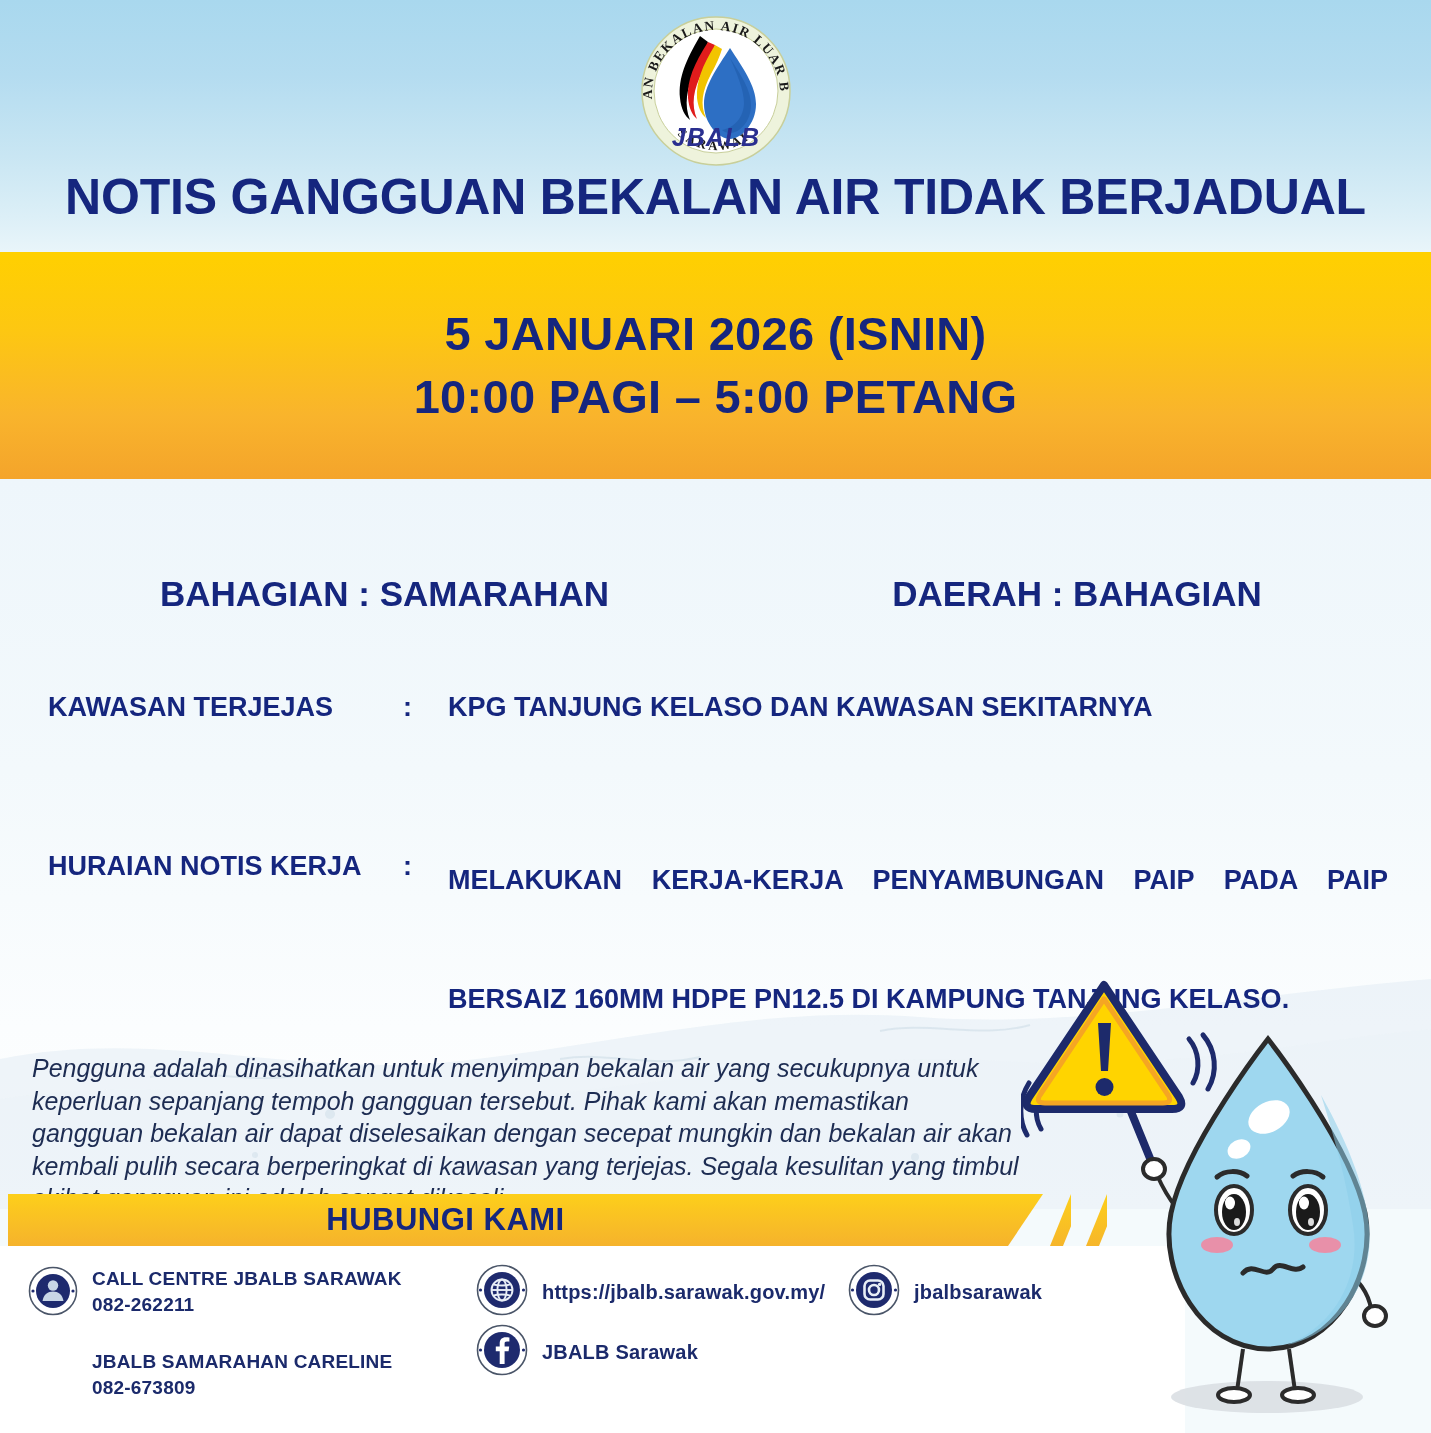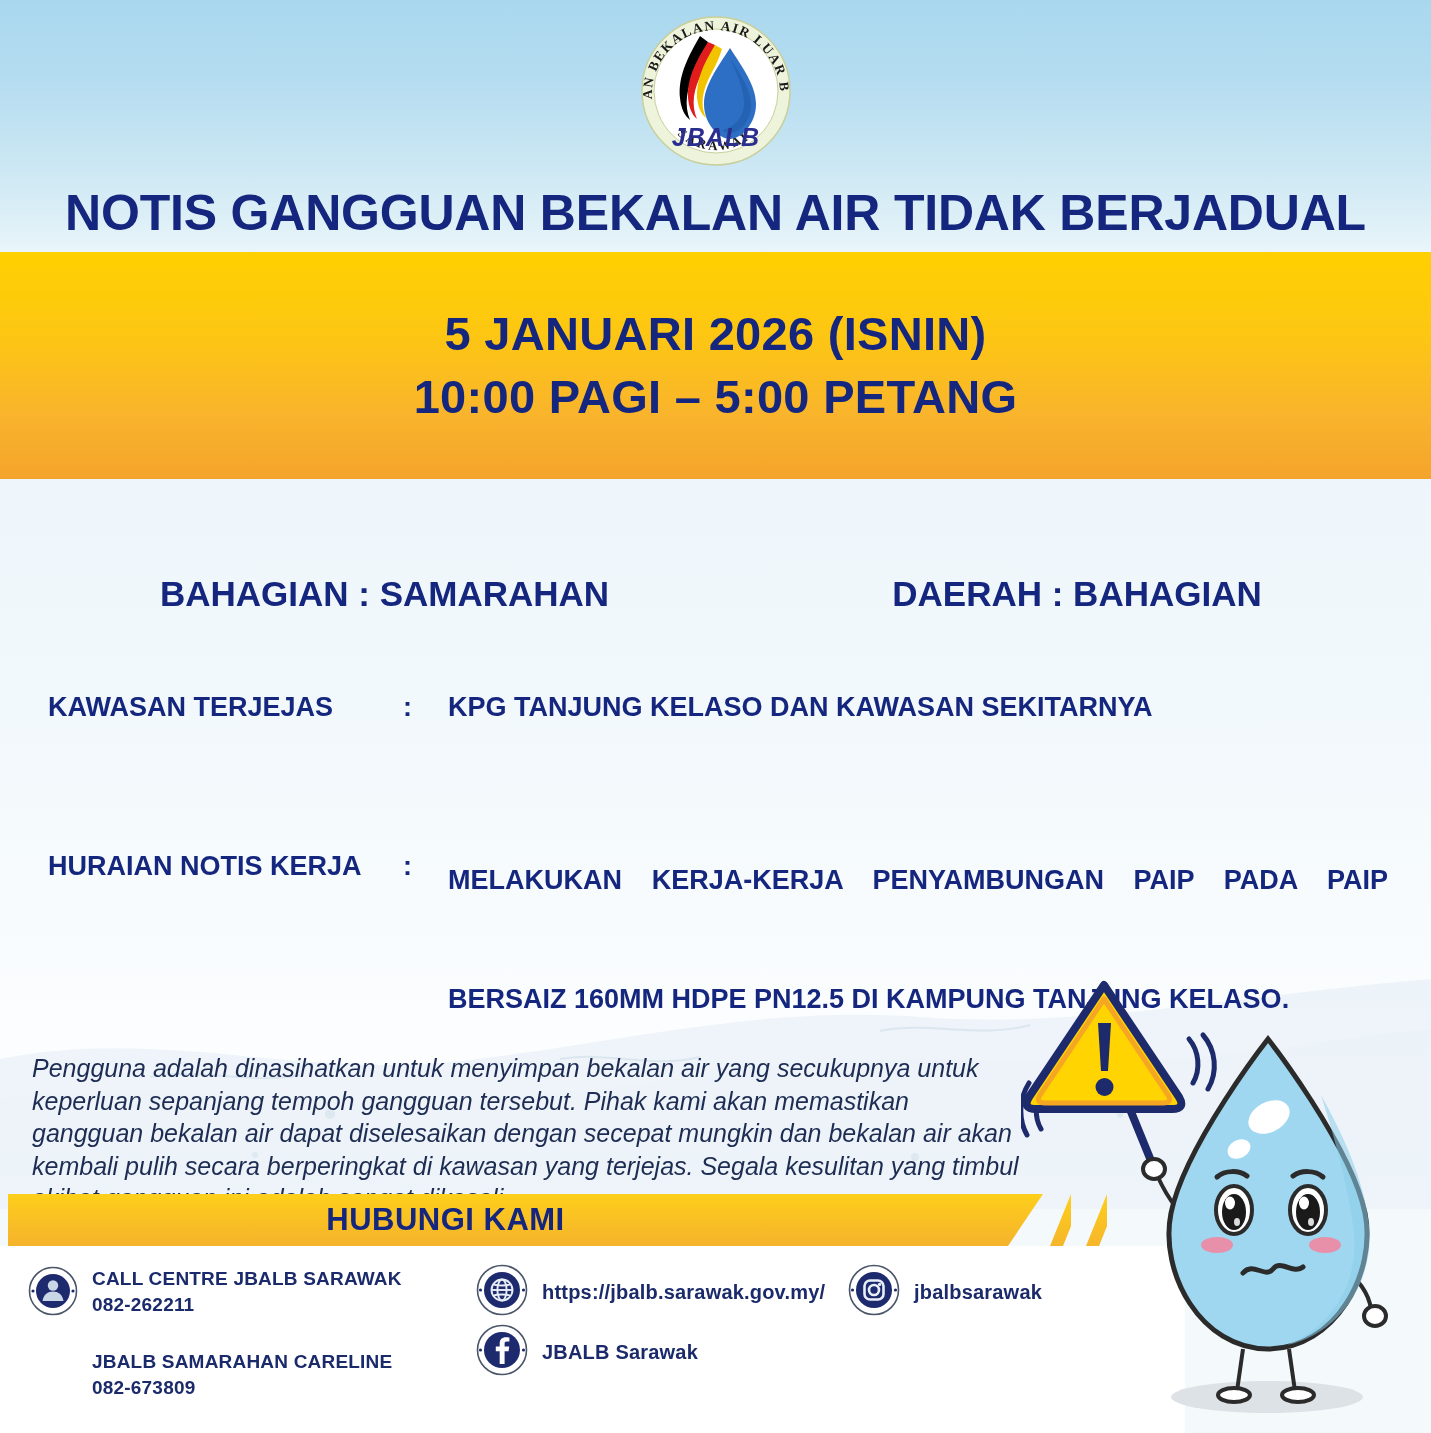--- a/index.html
+++ b/index.html
@@ -18,21 +18,21 @@
   .header{
     position:absolute;left:0;top:0;width:1431px;height:252px;
     background:linear-gradient(180deg,#a9d8ee 0%,#b4dcf0 30%,#c9e6f3 62%,#dceff7 86%,#e9f5fa 100%);
   }
   .logo-wrap{
     position:absolute;left:50%;top:6px;transform:translateX(-50%);
     width:172px;height:166px;
   }
   .logo-svg{display:block;}
   .title{
-    position:absolute;left:0;right:0;top:184px;
+    position:absolute;left:0;right:0;top:168px;
     text-align:center;
     font-size:50px;font-weight:bold;letter-spacing:-0.2px;
     color:#15267e;
     white-space:nowrap;
     font-family:"Liberation Sans", sans-serif;
   }
 
   
   .date-banner{
     position:absolute;left:0;top:252px;width:1431px;height:227px;

